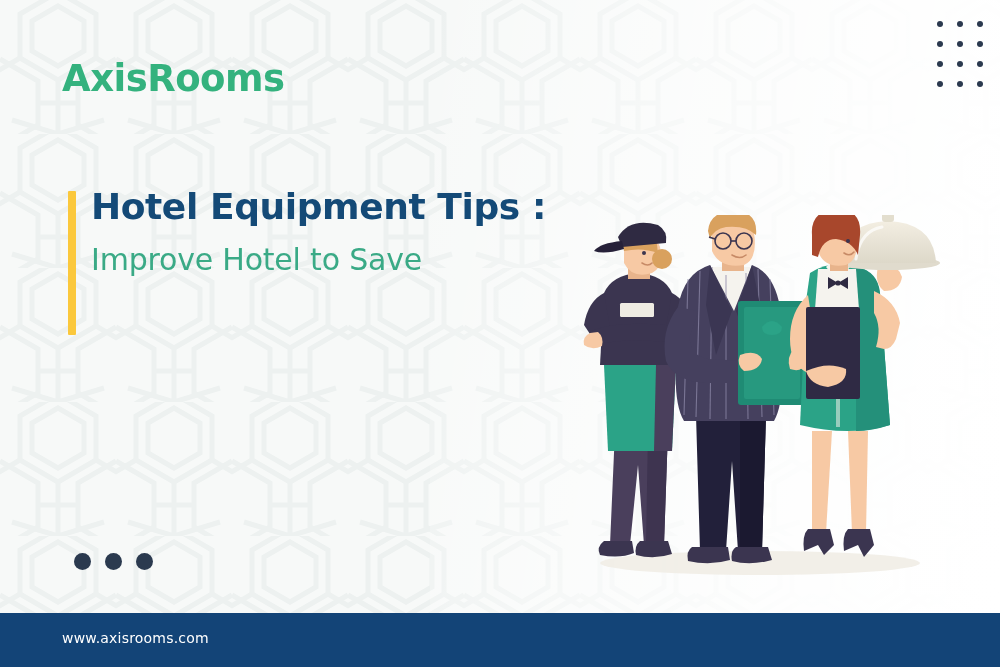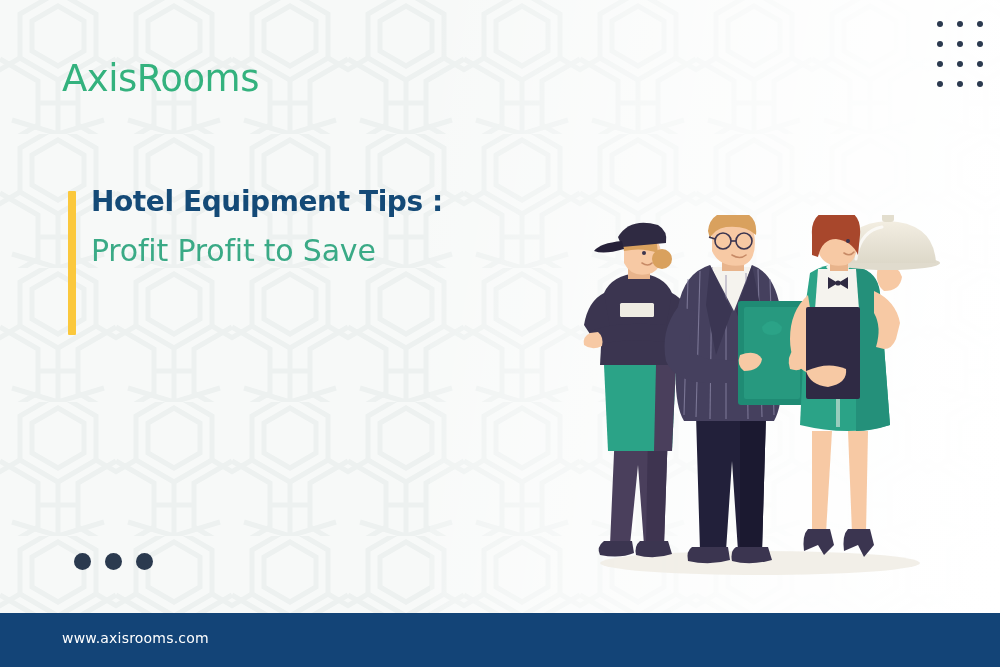--- a/index.html
+++ b/index.html
@@ -18,21 +18,21 @@
     opacity:1;
   }
   #bg-fade{
     position:absolute;left:430px;top:0;width:570px;height:613px;
     background:linear-gradient(100deg, rgba(255,255,255,0) 0%, rgba(255,255,255,0.55) 38%, rgba(255,255,255,0.9) 70%, #ffffff 100%);
     pointer-events:none;
   }
   
   #logo{
     position:absolute;left:62px;top:57px;
-    font-size:37px;font-weight:400;letter-spacing:-0.5px;
+    font-size:37px;font-weight:700;letter-spacing:-0.5px;
     color:#34b27e;
     font-family:"DejaVu Sans", sans-serif;
   }
   
   #dot-grid{
     position:absolute;left:930px;top:14px;
     display:grid;grid-template-columns:repeat(3,20px);grid-template-rows:repeat(4,20px);
   }
   #dot-grid i{
     display:block;width:6px;height:6px;border-radius:50%;
@@ -46,21 +46,21 @@
   
   #accent-bar{
     position:absolute;left:68px;top:191px;width:8px;height:144px;
     background:#fbc83c;border-radius:1px;
   }
   #headline-block{
     position:absolute;left:91px;top:186px;width:520px;
   }
   #title{
     font-family:"DejaVu Sans", sans-serif;
-    font-size:28px;font-weight:700;color:#144a77;
+    font-size:36px;font-weight:700;color:#144a77;
     letter-spacing:-0.4px;line-height:1.15;margin:0;
     white-space:nowrap;
   }
   #subtitle{
     margin:14px 0 0 0;
     font-family:"DejaVu Sans", sans-serif;
     font-size:30px;font-weight:400;color:#3aaa86;
     line-height:1.28;letter-spacing:-0.2px;
   }
   
@@ -119,21 +119,21 @@
       <i></i>
     <i></i>
       <i></i>
       <i></i>
   </div>
 
   <div id="accent-bar"></div>
   <div id="headline-block">
     <h1 id="title">Hotel Equipment Tips :</h1>
     <div id="subtitle">
-      <div>Profit Profit to Save</div>
+      <div>Improve Hotel to Save</div>
     </div>
   </div>
 
   <div id="dots-bottom">
     <i></i>
     <i></i>
     <i></i>
   </div>
 
   <div id="illustration">

